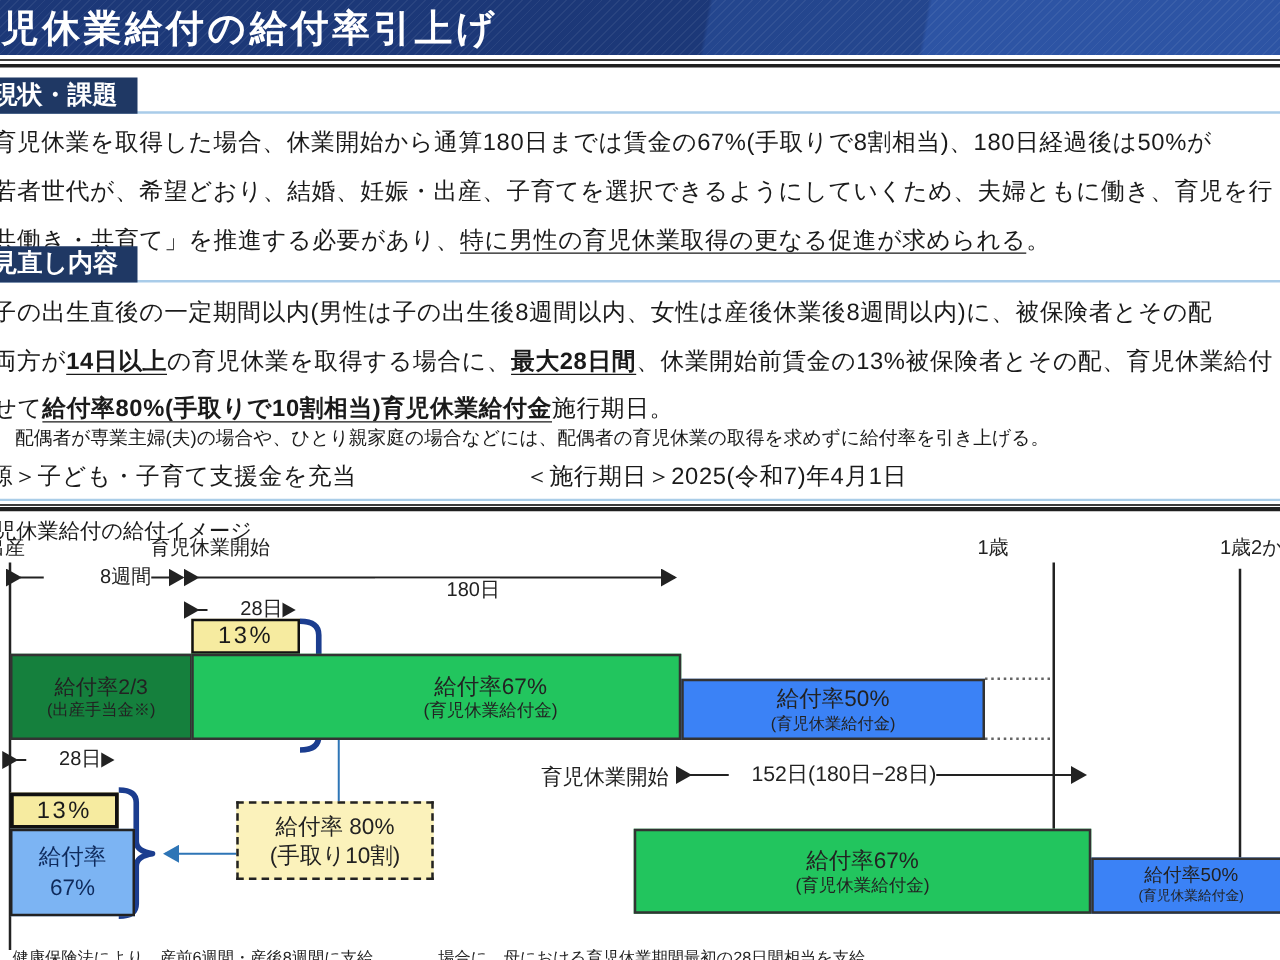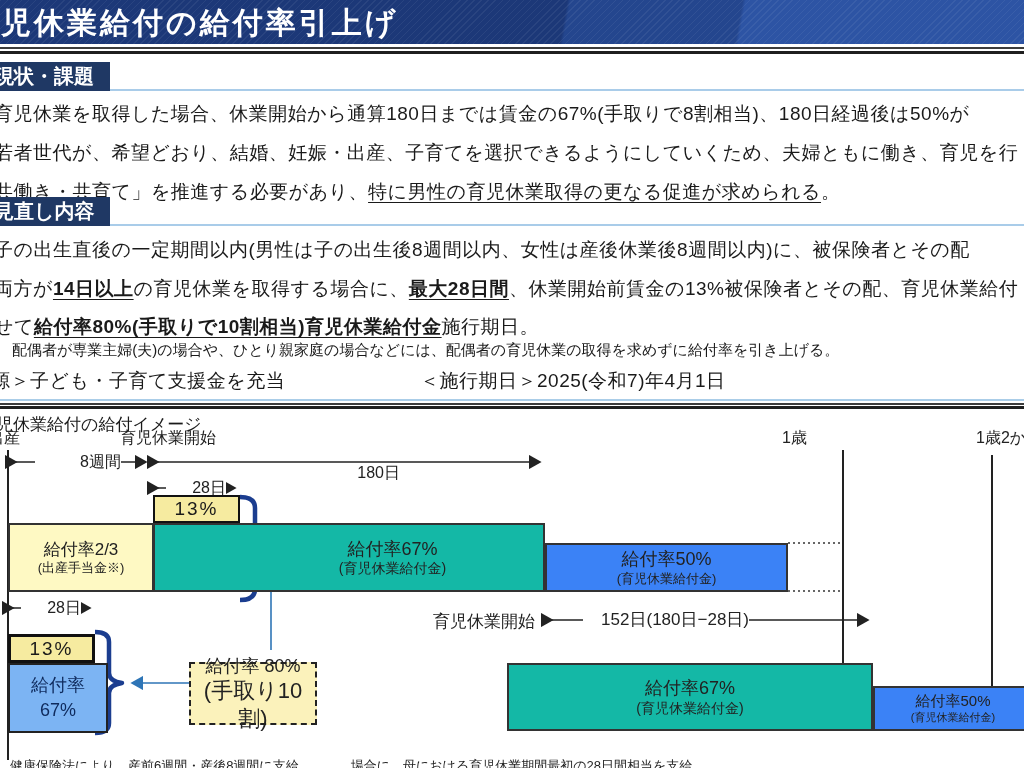--- a/index.html
+++ b/index.html
@@ -37,29 +37,29 @@
   
   .diagram{left:0;top:428px;width:1024px;height:340px}
   .dg-label{position:absolute;font-size:16px;white-space:nowrap;color:#222}
   .arrow-label{position:absolute;font-size:16px;text-align:right;background:#fff;
     white-space:nowrap;line-height:20px;color:#222}
   .box{position:absolute;border:2px solid #333;box-sizing:border-box;
     display:flex;flex-direction:column;align-items:center;justify-content:center;
     text-align:center;line-height:1.25}
   .box .t{font-size:18px;color:#222}
   .box .s{font-size:14px;color:#222}
-  .pink{background:#fef9c3}
-  .teal{background:#14b8a6}
+  .pink{background:#15803d}
+  .teal{background:#22c55e}
   .lteal{background:#3b82f6}
   .yellow{background:#f6eba0;border:2.5px solid #111;font-size:19px;letter-spacing:2px}
   .yellow2{background:#f6eba0;border:3px solid #111;font-size:19px;letter-spacing:2px}
   .bluebox{background:#7cb4f3;border:2px solid #222;color:#0e2a5c;font-size:18px;line-height:1.4}
   .dashedbox{background:#fbf2bb;border:2.5px dashed #222}
   .dashedbox .t{font-size:18px}
-  .dashedbox .s{font-size:22px}
+  .dashedbox .s{font-size:18px}
   .footnote{position:absolute;font-size:13px;color:#222;white-space:nowrap}
   svg{position:absolute;left:0;top:0}
 </style>
 </head>
 <body>
 
 <div class="abs hdr">
   <div class="hdr-title">育児休業給付の給付率引上げ</div>
 </div>
 <div class="abs rule1"></div>
@@ -146,21 +146,21 @@
   <div class="box lteal" style="left:545px;top:115px;width:243px;height:49px">
     <div class="t">給付率50%</div>
     <div class="s" style="font-size:13px">(育児休業給付金)</div>
   </div>
 
   <div class="box yellow2" style="left:8px;top:206px;width:87px;height:29px">13%</div>
   <div class="box bluebox" style="left:8px;top:235px;width:100px;height:70px">
     <div>給付率</div>
     <div>67%</div>
   </div>
-  <div class="box dashedbox" style="left:189px;top:234px;width:128px;height:63px">
+  <div class="box dashedbox" style="left:189px;top:213px;width:158px;height:63px">
     <div class="t">給付率 80%</div>
     <div class="s">(手取り10割)</div>
   </div>
 
   <div class="box teal" style="left:507px;top:235px;width:366px;height:68px">
     <div class="t">給付率67%</div>
     <div class="s">(育児休業給付金)</div>
   </div>
   <div class="box lteal" style="left:873px;top:258px;width:160px;height:45px">
     <div class="t" style="font-size:15px">給付率50%</div>

